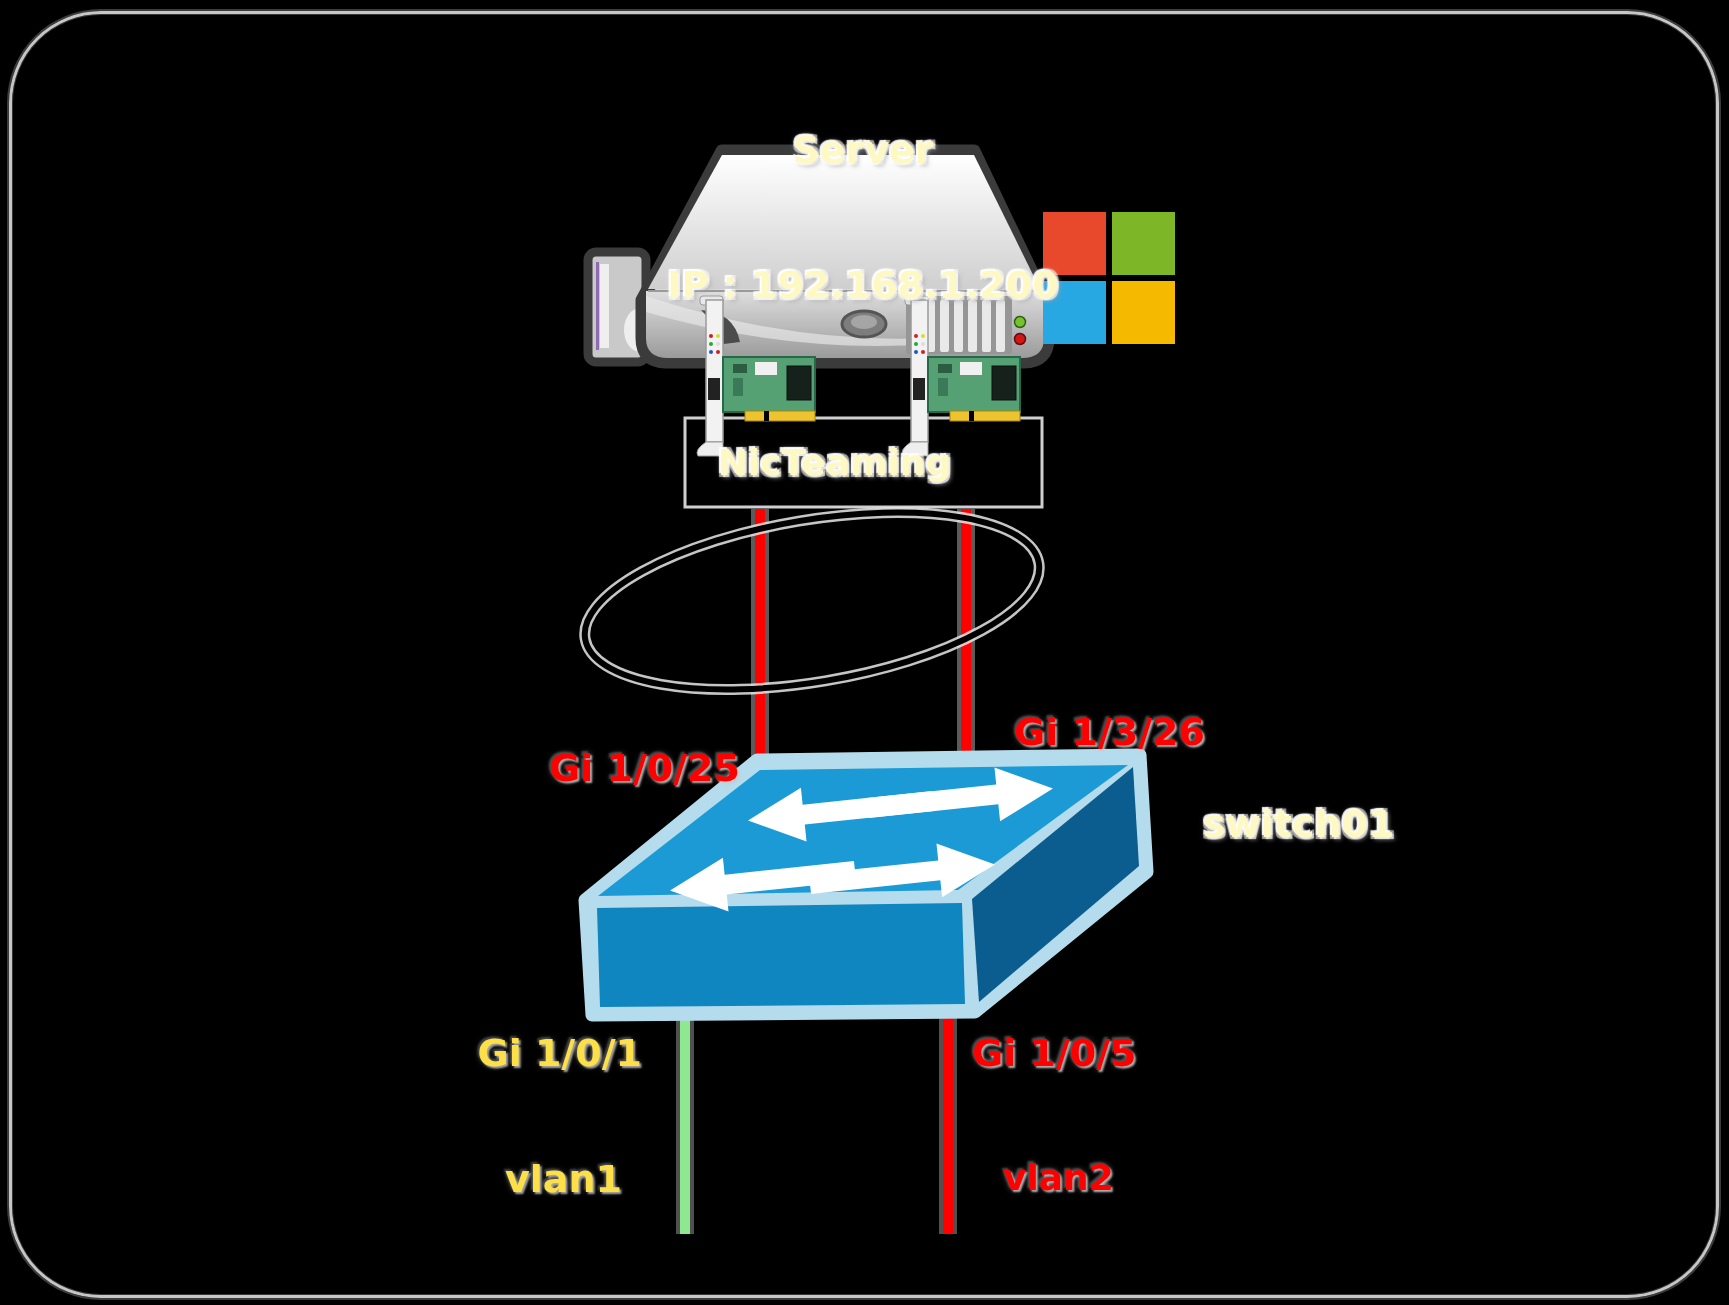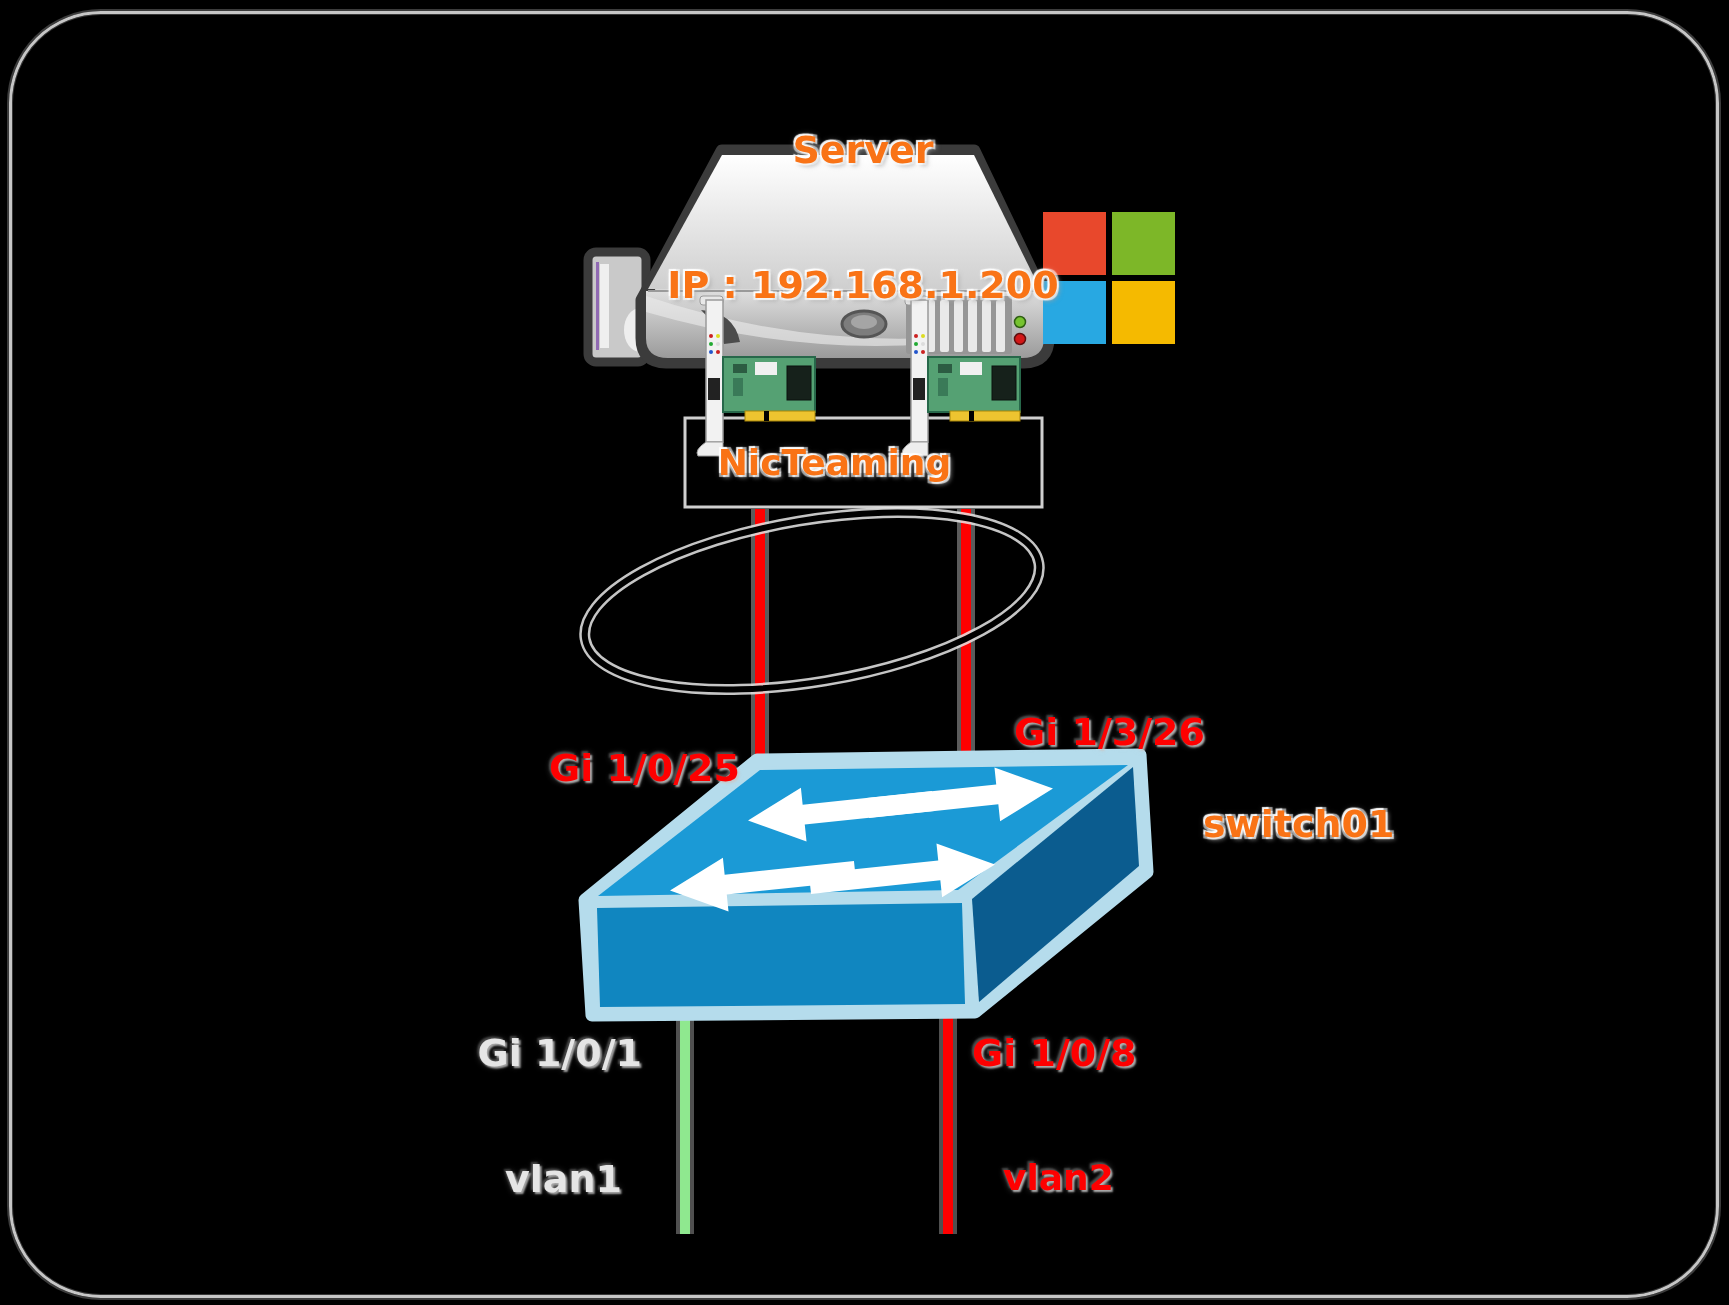--- a/index.html
+++ b/index.html
@@ -8,35 +8,35 @@
     font-family:"DejaVu Sans","Liberation Sans",sans-serif;
   }
   .frame{
     position:absolute;left:9px;top:11px;width:1704px;height:1281px;
     border:3px solid #c6c6c6;border-radius:92px;
     box-shadow:0 0 0 2px rgba(70,70,70,.85), inset 0 0 0 1px rgba(90,90,90,.6);
   }
   svg{position:absolute;left:0;top:0;}
   .lbl{position:absolute;font-weight:bold;white-space:pre;}
   .dark{
-    color:#f97316;
+    color:#fef9c3;
     text-shadow:
       -2px -2px 1px rgba(255,255,255,.95),
        2px -2px 1px rgba(255,255,255,.60),
       -2px  2px 1px rgba(255,255,255,.60),
        2px  2px 1px rgba(235,235,235,.85),
        3px  3px 4px rgba(150,150,150,.55),
        0 0 7px rgba(255,255,255,.30);
   }
   .red{
     color:#fe0000;
     text-shadow:2px 2px 2px rgba(200,200,200,.85),-2px -2px 2px rgba(140,140,140,.45),0 0 6px rgba(220,220,220,.35);
   }
   .green{
-    color:#e5e5e5;
+    color:#fde047;
     text-shadow:2px 2px 2px rgba(200,200,200,.8),-2px -2px 2px rgba(140,140,140,.4),0 0 6px rgba(220,220,220,.3);
   }
   .title{left:600px;top:38px;width:526px;text-align:center;font-size:38px;line-height:45px;}
   .ec{left:152px;top:606px;font-size:36px;line-height:42px;}
   .nicteam{left:685px;top:418px;width:299px;height:89px;display:flex;align-items:center;justify-content:center;font-size:36px;}
   .gi25{left:500px;top:712px;width:240px;text-align:right;font-size:38px;margin-top:34px;}
   .gi26{left:1014px;top:710px;font-size:38px;}
   .sw01{left:1203px;top:802px;font-size:38px;}
   .gi1{left:420px;top:1031px;width:222px;text-align:right;font-size:38px;}
   .gi2{left:972px;top:1031px;font-size:38px;}
@@ -191,18 +191,18 @@
 
   <div class="lbl dark nicteam">NicTeaming</div>
 
 
   <div class="lbl red gi25">Gi 1/0/25</div>
   <div class="lbl red gi26">Gi 1/3/26</div>
 
   <div class="lbl dark sw01">switch01</div>
 
   <div class="lbl green gi1">Gi 1/0/1</div>
-  <div class="lbl red gi2">Gi 1/0/8</div>
+  <div class="lbl red gi2">Gi 1/0/5</div>
 
   <div class="lbl green v1">vlan1</div>
   <div class="lbl red v2">vlan2</div>
 
 </div>
 
 </body></html>

